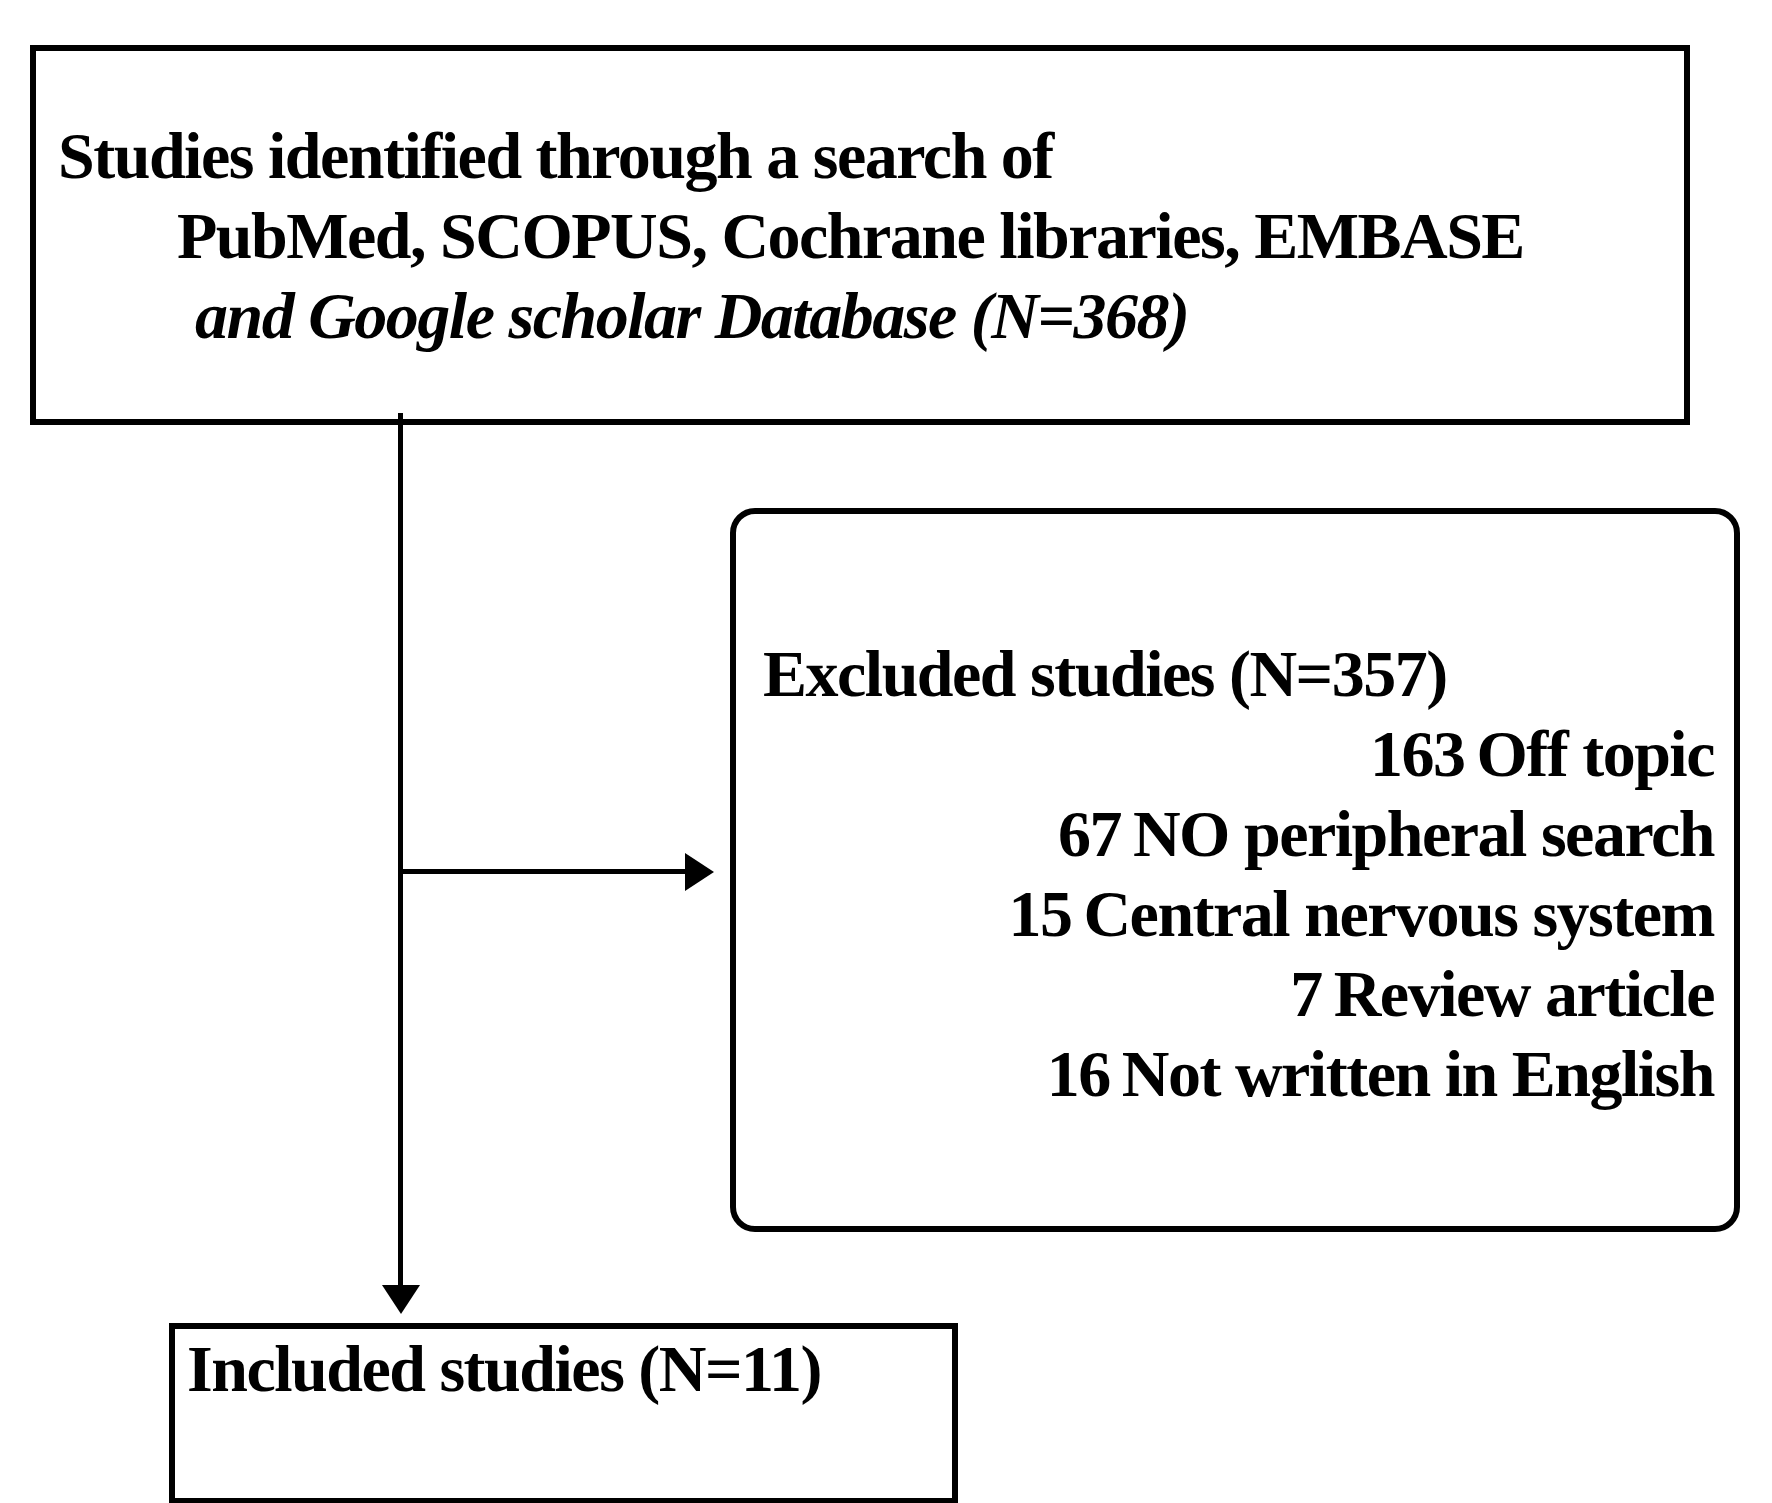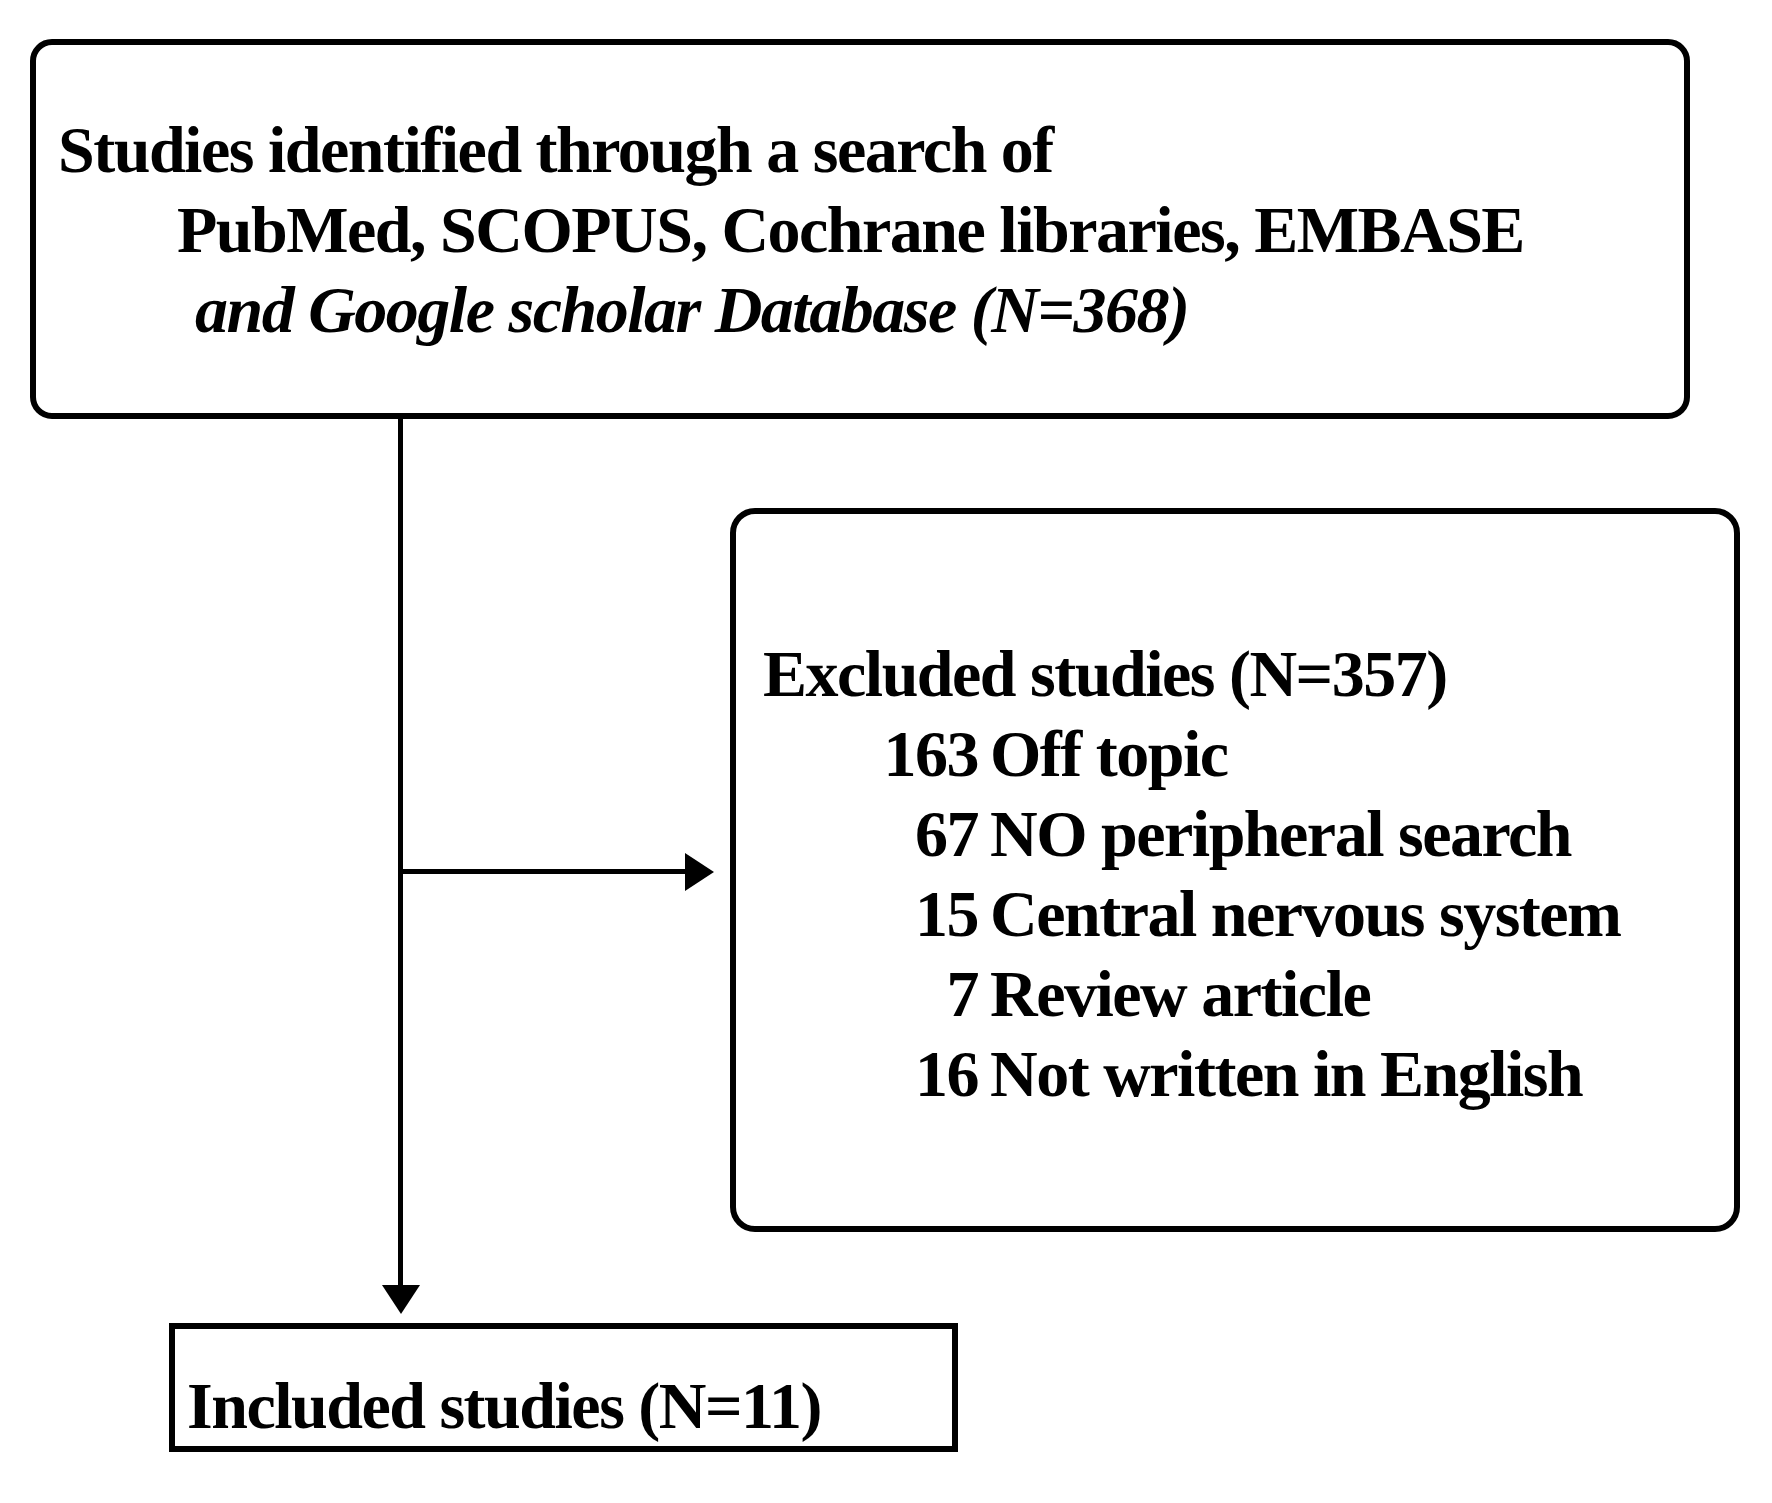--- a/index.html
+++ b/index.html
@@ -21,52 +21,51 @@
     letter-spacing: -1.5px;
   }
   .box {
     position: absolute;
     border: 6px solid #000000;
     box-sizing: border-box;
     background: #ffffff;
   }
   .box-identification {
     left: 30px;
-    top: 39px;
+    top: 45px;
     width: 1660px;
     height: 380px;
     padding: 65px 30px 0 22px;
-    border-radius: 22px;
   }
   .ident-line-2 { margin-left: 119px; }
   .ident-line-3 { margin-left: 137px; font-style: italic; }
 
   .box-excluded {
     left: 730px;
     top: 508px;
     width: 1010px;
     height: 724px;
     padding: 120px 20px 0 27px;
     border-radius: 25px;
   }
-  .excl-row { display: flex; }
+  .excl-row { display: flex; justify-content: flex-end; }
   .excl-num {
     width: 215px;
     text-align: right;
     flex: 0 0 auto;
   }
   .excl-reason { margin-left: 12px; white-space: nowrap; }
 
   .box-included {
     left: 169px;
     top: 1323px;
     width: 789px;
-    height: 129px;
+    height: 181px;
     display: flex;
-    align-items: flex-end;
+    align-items: flex-start;
     padding-left: 12px;
   }
 
   .connector {
     position: absolute;
     background: #000000;
   }
   .connector-down {
     left: 398px;
     top: 413px;

